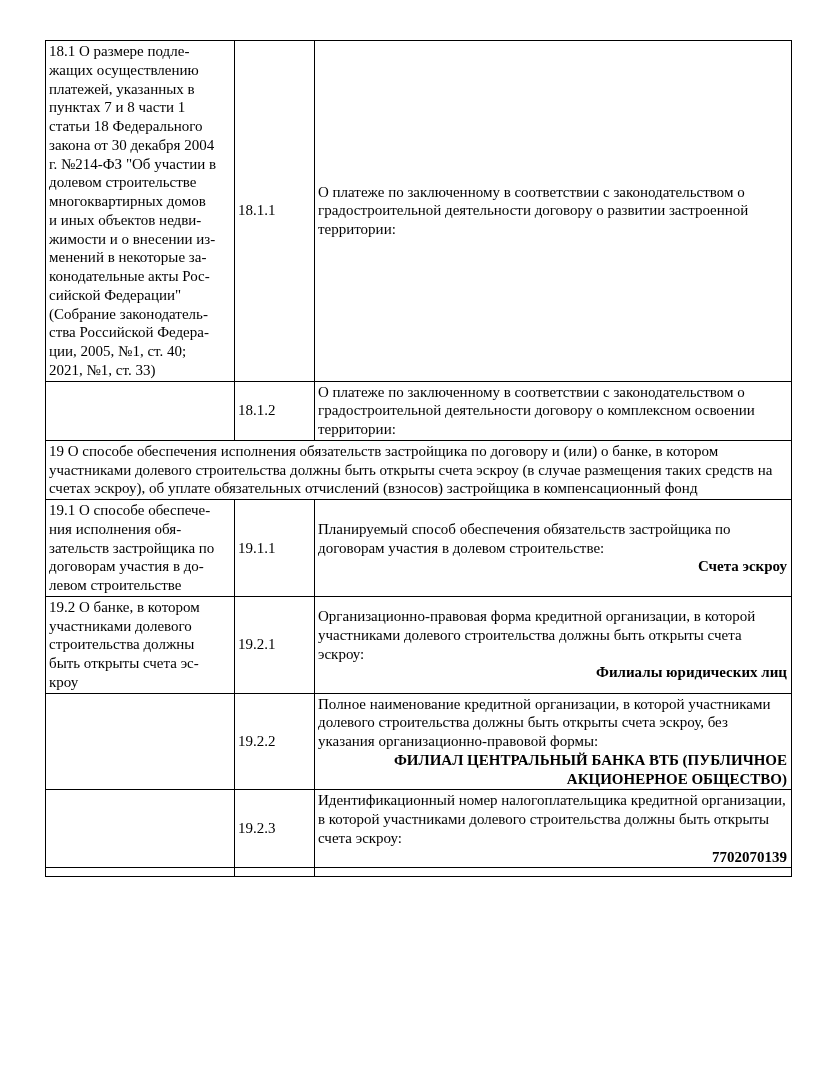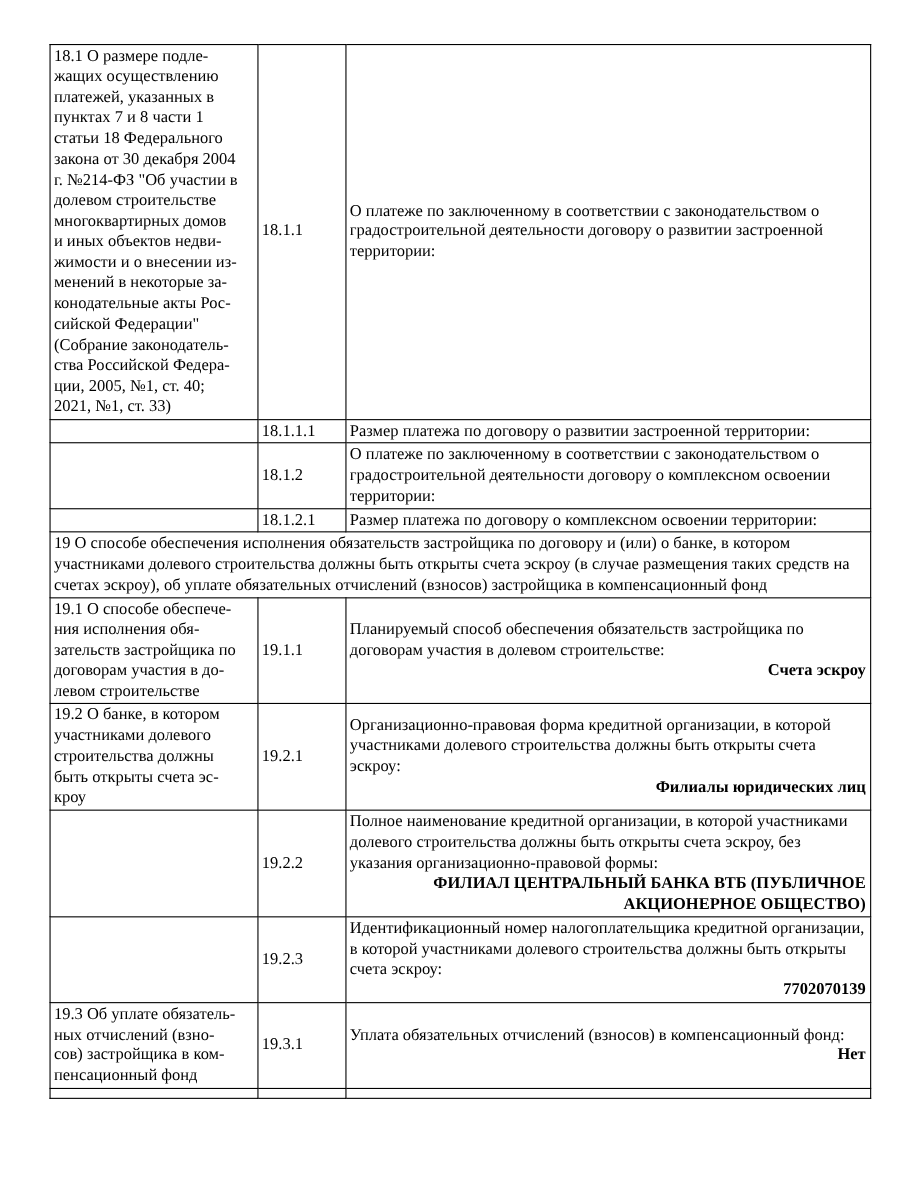--- a/index.html
+++ b/index.html
@@ -83,46 +83,30 @@
 ства Российской Федера-
 ции, 2005, №1, ст. 40;
 2021, №1, ст. 33)</td>
         <td class="code">18.1.1</td>
         <td class="content">
           <div class="label">О платеже по заключенному в соответствии с законодательством о градостроительной деятельности договору о развитии застроенной территории:</div>
 
         </td>
       </tr>
 
-      <tr>
-        <td class="sec"></td>
-        <td class="code">18.1.1.1</td>
-        <td class="content">
-          <div class="label">Размер платежа по договору о развитии застроенной территории:</div>
-
-        </td>
-      </tr>
 
       <tr>
         <td class="sec"></td>
         <td class="code">18.1.2</td>
         <td class="content">
           <div class="label">О платеже по заключенному в соответствии с законодательством о градостроительной деятельности договору о комплексном освоении территории:</div>
 
         </td>
       </tr>
 
-      <tr>
-        <td class="sec"></td>
-        <td class="code">18.1.2.1</td>
-        <td class="content">
-          <div class="label">Размер платежа по договору о комплексном освоении территории:</div>
-
-        </td>
-      </tr>
 
       <tr>
         <td class="hdr" colspan="3">19 О способе обеспечения исполнения обязательств застройщика по договору и (или) о банке, в котором участниками долевого строительства должны быть открыты счета эскроу (в случае размещения таких средств на счетах эскроу), об уплате обязательных отчислений (взносов) застройщика в компенсационный фонд</td>
       </tr>
 
       <tr>
         <td class="sec">19.1 О способе обеспече-
 ния исполнения обя-
 зательств застройщика по
 договорам участия в до-
@@ -159,31 +143,20 @@
 
       <tr>
         <td class="sec"></td>
         <td class="code">19.2.3</td>
         <td class="content">
           <div class="label">Идентификационный номер налогоплательщика кредитной организации, в которой участниками долевого строительства должны быть открыты счета эскроу:</div>
           <div class="value">7702070139</div>
         </td>
       </tr>
 
-      <tr>
-        <td class="sec">19.3 Об уплате обязатель-
-ных отчислений (взно-
-сов) застройщика в ком-
-пенсационный фонд</td>
-        <td class="code">19.3.1</td>
-        <td class="content">
-          <div class="label">Уплата обязательных отчислений (взносов) в компенсационный фонд:</div>
-          <div class="value">Нет</div>
-        </td>
-      </tr>
 
       <tr class="stub">
         <td></td>
         <td></td>
         <td></td>
       </tr>
 
     </tbody>
   </table>
 </div>

